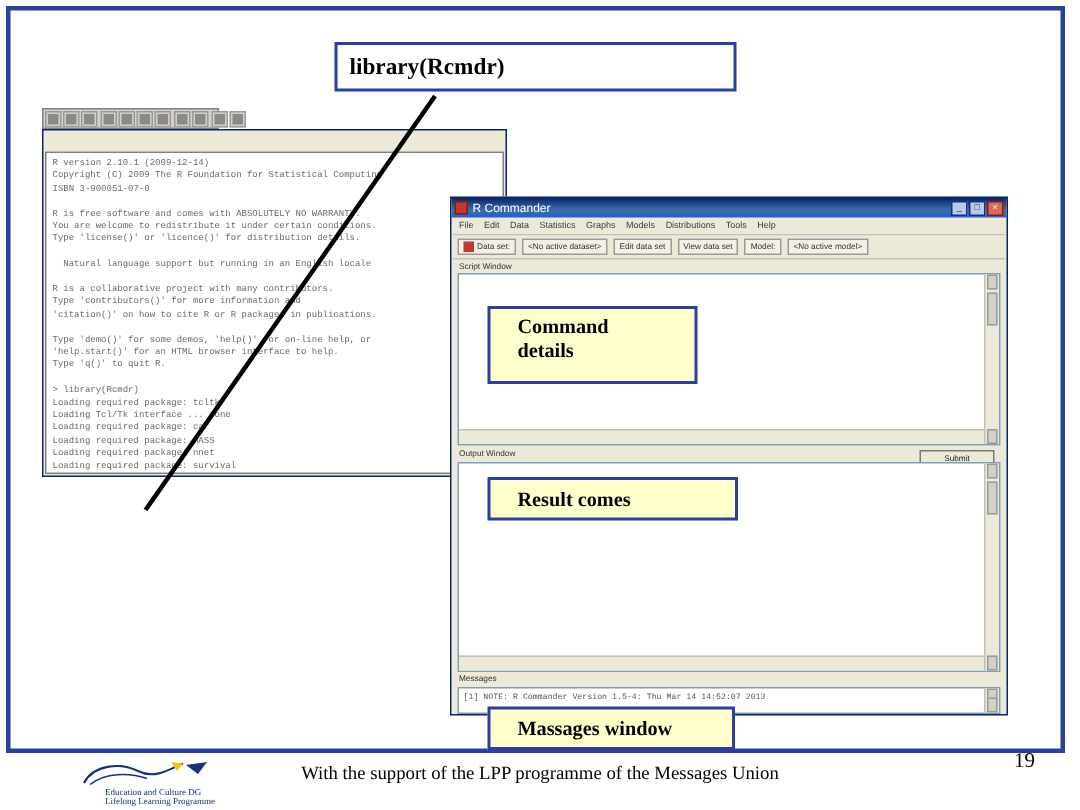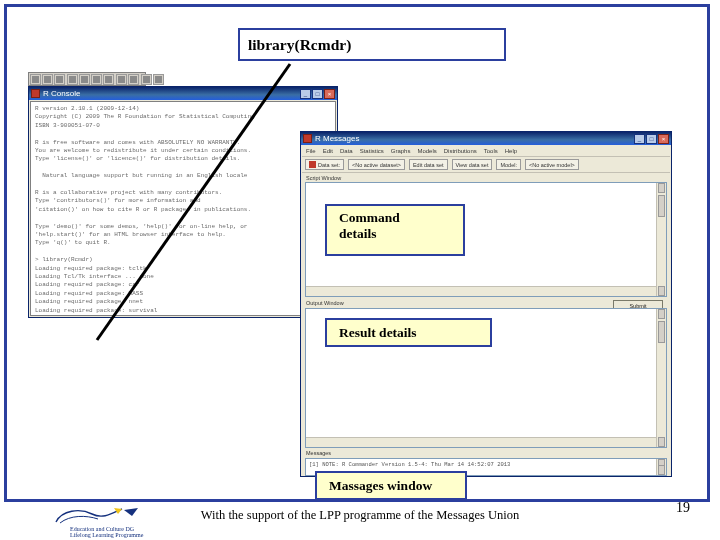--- a/index.html
+++ b/index.html
@@ -7,21 +7,21 @@
     width:720px;height:540px;background:#ffffff;
     font-family:"Liberation Serif", serif;
     position:relative;overflow:hidden;
   }
   .slide-border{
     position:absolute;left:4px;top:4px;width:706px;height:498px;
     border:3px solid #2b3f9e;box-sizing:border-box;
   }
   
   .title-box{
-    position:absolute;left:238px;top:28px;width:268px;height:33px;
+    position:absolute;left:223px;top:28px;width:268px;height:33px;
     background:#ffffff;border:2px solid #2b3f9e;box-sizing:border-box;
     display:flex;align-items:center;text-align:right;
   }
   .title-box span{
     font-weight:bold;font-size:15.5px;color:#000;padding-left:8px;
     font-family:"Liberation Serif", serif;
   }
   
   .toolbar{
     position:absolute;left:28px;top:72px;width:118px;height:14px;
@@ -106,25 +106,25 @@
     display:flex;align-items:center;justify-content:center;box-sizing:border-box;
   }
   .msg-line{
     font-family:"Liberation Mono", monospace;font-size:5.5px;color:#555;
     line-height:7.5px;white-space:pre;
   }
   
   .callout{
     position:absolute;background:#ffffcc;border:2px solid #2b3f9e;box-sizing:border-box;
     font-family:"Liberation Serif", serif;font-weight:bold;font-size:13.5px;color:#000;
-    padding:4px 12px;line-height:16px;
+    padding:4px 18px;line-height:16px;
   }
   #callout-command{left:325px;top:204px;width:140px;height:52px;}
   #callout-result{left:325px;top:318px;width:167px;height:29px;display:flex;align-items:center;}
-  #callout-massages{left:315px;top:471px;width:152px;height:29px;display:flex;align-items:center;}
+  #callout-massages{left:325px;top:471px;width:165px;height:29px;display:flex;align-items:center;}
   
   #pointer{position:absolute;left:0;top:0;width:720px;height:540px;pointer-events:none;}
   
   .footer-text{
     position:absolute;left:0;top:508px;width:720px;text-align:center;
     font-family:"Liberation Serif", serif;font-size:12.5px;color:#000;
   }
   .page-num{
     position:absolute;left:676px;top:500px;font-family:"Liberation Serif", serif;
     font-size:14px;color:#000;
@@ -181,29 +181,20 @@
   <span class="tb-btn sep"></span>
   <span class="tb-btn">
       <i></i>
     </span>
   <span class="tb-btn">
       <i></i>
     </span>
 </div>
 
 <div class="win" id="rconsole">
-  <div class="win-title">
-    <span class="wt-ico"></span>
-    <span class="wt-txt">R Console</span>
-    <span class="wt-btns">
-      <b>_</b>
-      <b>□</b>
-      <b class="close">×</b>
-    </span>
-  </div>
   <div class="console-body" id="console-body">
       <div class="console-line">R version 2.10.1 (2009-12-14)</div>
       <div class="console-line">Copyright (C) 2009 The R Foundation for Statistical Computing</div>
       <div class="console-line">ISBN 3-900051-07-0</div>
       <div class="console-line blank"></div>
       <div class="console-line">R is free software and comes with ABSOLUTELY NO WARRANTY.</div>
       <div class="console-line">You are welcome to redistribute it under certain conditions.</div>
       <div class="console-line">Type 'license()' or 'licence()' for distribution details.</div>
       <div class="console-line blank"></div>
       <div class="console-line">  Natural language support but running in an English locale</div>
@@ -223,21 +214,21 @@
       <div class="console-line">Loading required package: MASS</div>
       <div class="console-line">Loading required package: nnet</div>
       <div class="console-line">Loading required package: survival</div>
       <div class="console-line">Loading required package: splines</div>
     </div>
 </div>
 
 <div class="win" id="rcmdr">
   <div class="win-title">
     <span class="wt-ico"></span>
-    <span class="wt-txt">R Messages</span>
+    <span class="wt-txt">R Commander</span>
     <span class="wt-btns">
       <b>_</b>
       <b>□</b>
       <b class="close">×</b>
     </span>
   </div>
 
   <div class="rc-menubar" id="rc-menubar">
       <span>File</span>
       <span>Edit</span>
@@ -304,21 +295,21 @@
 </div>
 
 <svg id="pointer">
   <line x1="97" y1="340" x2="290" y2="64" stroke="#000000" stroke-width="3"></line>
 </svg>
 
 <div class="callout" id="callout-command">
   <div>Command</div>
   <div>details</div>
 </div>
-<div class="callout" id="callout-result">Result details</div>
+<div class="callout" id="callout-result">Result comes</div>
 <div class="callout" id="callout-massages">Massages window</div>
 
 <div class="logo">
   <svg width="168" height="22">
     <path d="M4 16 C10 4, 28 2, 40 8 C52 14, 62 6, 70 3" fill="none" stroke="#15317e" stroke-width="1.4"></path>
     <path d="M70 3 L62 2 L66 8 Z" fill="#f0c419"></path>
     <path d="M8 17 C18 9, 34 9, 46 13" fill="none" stroke="#15317e" stroke-width="1"></path>
     <path d="M72 4 L86 2 L80 10 Z" fill="#15317e"></path>
   </svg>
   <div class="llp-text">Education and Culture DG</div>

